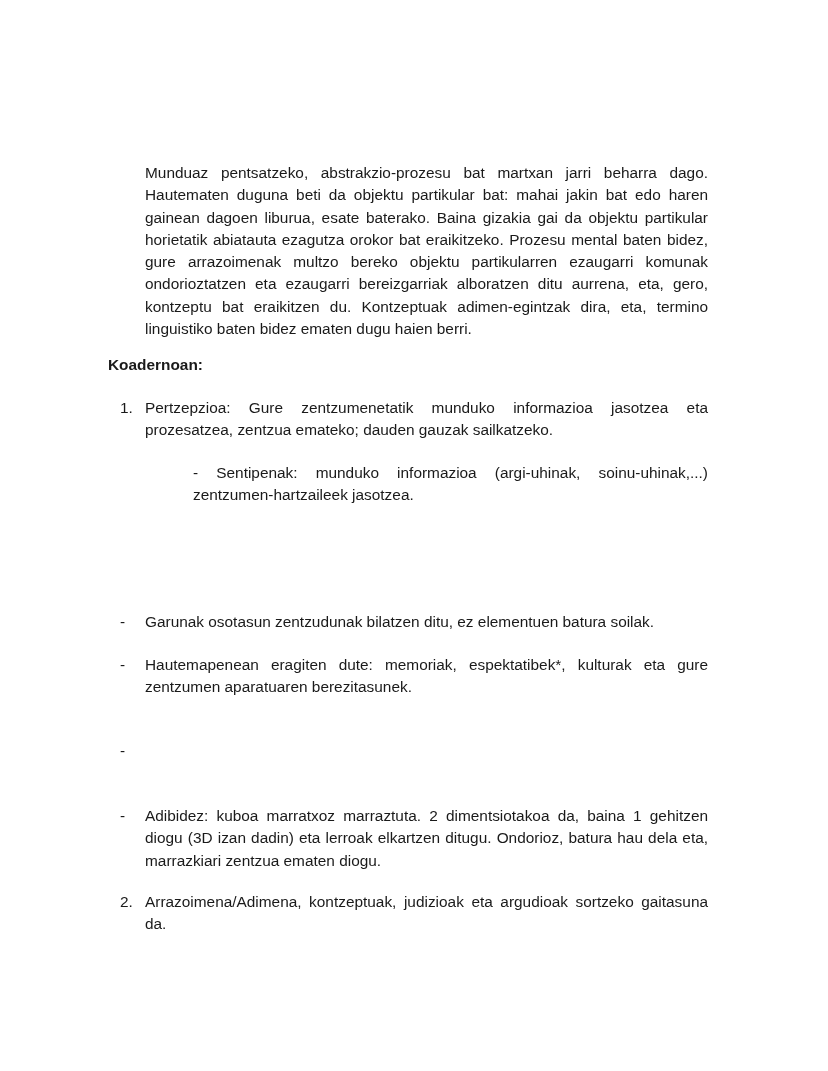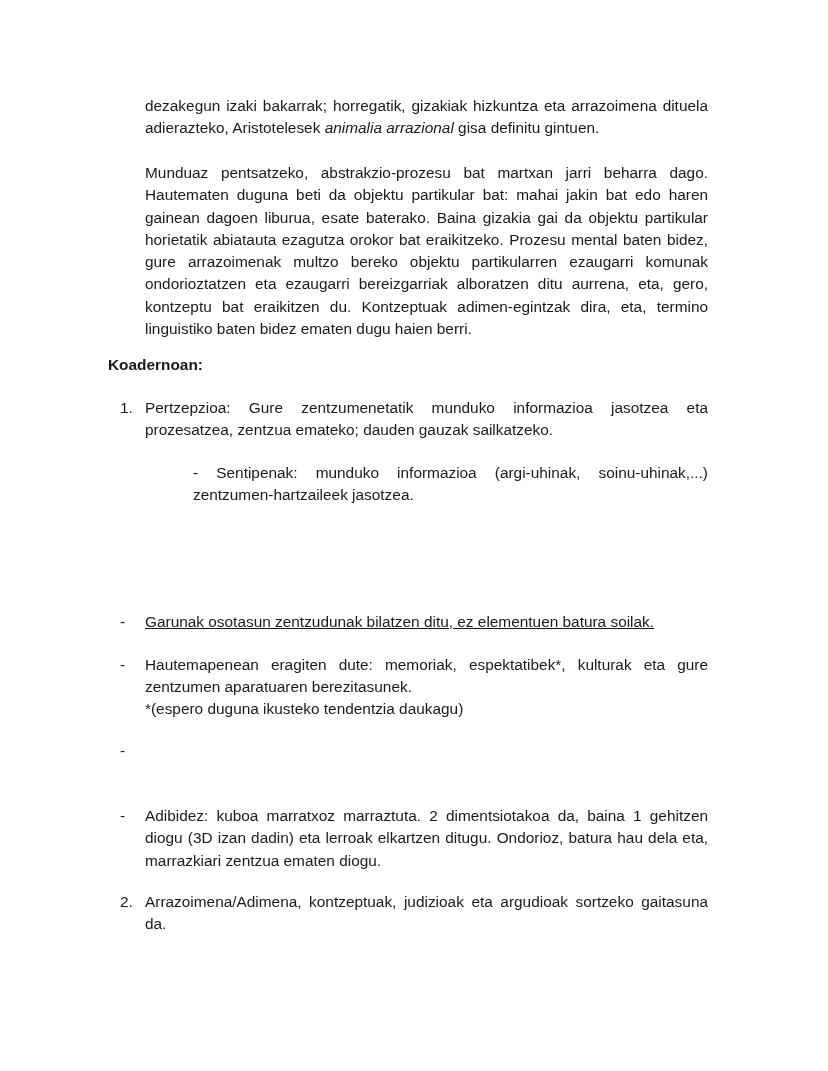--- a/index.html
+++ b/index.html
@@ -10,40 +10,36 @@
   .para.last-left { text-align-last: left; }
   .heading { position: absolute; left: 108px; top: 354px; font-weight: bold; margin: 0; line-height: 22px; }
   .marker { position: absolute; line-height: 22.3px; }
   em { font-style: italic; }
 </style>
 </head>
 <body>
 
 <div class="page">
 
-  <p class="para last-left" style="left:145px; top:95px; width:563px;">
-    <span>dezakegun izaki bakarrak; horregatik, gizakiak hizkuntza eta arrazoimena dituela adierazteko, Aristotelesek </span><em>animalia arrazional</em><span> gisa definitu gintuen.</span>
-  </p>
 
   <p class="para last-left" style="left:145px; top:162px; width:563px;">Munduaz pentsatzeko, abstrakzio-prozesu bat martxan jarri beharra dago. Hautematen duguna beti da objektu partikular bat: mahai jakin bat edo haren gainean dagoen liburua, esate baterako. Baina gizakia gai da objektu partikular horietatik abiatauta ezagutza orokor bat eraikitzeko. Prozesu mental baten bidez, gure arrazoimenak multzo bereko objektu partikularren ezaugarri komunak ondorioztatzen eta ezaugarri bereizgarriak alboratzen ditu aurrena, eta, gero, kontzeptu bat eraikitzen du. Kontzeptuak adimen-egintzak dira, eta, termino linguistiko baten bidez ematen dugu haien berri.</p>
 
   <p class="heading">Koadernoan:</p>
 
   <span class="marker" style="left:120px; top:397px;">1.</span>
   <p class="para last-left" style="left:193px; top:462px; width:515px;">- Sentipenak: munduko informazioa (argi-uhinak, soinu-uhinak,...) zentzumen-hartzaileek jasotzea.</p>
 
   <p class="para last-left" style="left:145px; top:397px; width:563px;">Pertzepzioa: Gure zentzumenetatik munduko informazioa jasotzea eta prozesatzea, zentzua emateko; dauden gauzak sailkatzeko.</p>
 
 
   <span class="marker" style="left:120px; top:611px;">-</span>
-  <p class="para last-left" style="left:145px; top:611px; width:563px;text-decoration:underline;">Garunak osotasun zentzudunak bilatzen ditu, ez elementuen batura soilak.</p>
+  <p class="para last-left" style="left:145px; top:611px; width:563px;">Garunak osotasun zentzudunak bilatzen ditu, ez elementuen batura soilak.</p>
 
   <span class="marker" style="left:120px; top:654px;">-</span>
   <p class="para last-left" style="left:145px; top:654px; width:563px;">Hautemapenean eragiten dute: memoriak, espektatibek*, kulturak eta gure zentzumen aparatuaren berezitasunek.</p>
-  <p class="para" style="left:145px; top:698px; width:563px;">*(espero duguna ikusteko tendentzia daukagu)</p>
 
   <span class="marker" style="left:120px; top:740px;">-</span>
 
   <span class="marker" style="left:120px; top:805px;">-</span>
   <p class="para last-left" style="left:145px; top:805px; width:563px;">Adibidez: kuboa marratxoz marraztuta. 2 dimentsiotakoa da, baina 1 gehitzen diogu (3D izan dadin) eta lerroak elkartzen ditugu. Ondorioz, batura hau dela eta, marrazkiari zentzua ematen diogu.</p>
 
   <span class="marker" style="left:120px; top:891px;">2.</span>
   <p class="para last-left" style="left:145px; top:891px; width:563px;">Arrazoimena/Adimena, kontzeptuak, judizioak eta argudioak sortzeko gaitasuna da.</p>
 
 </div>

